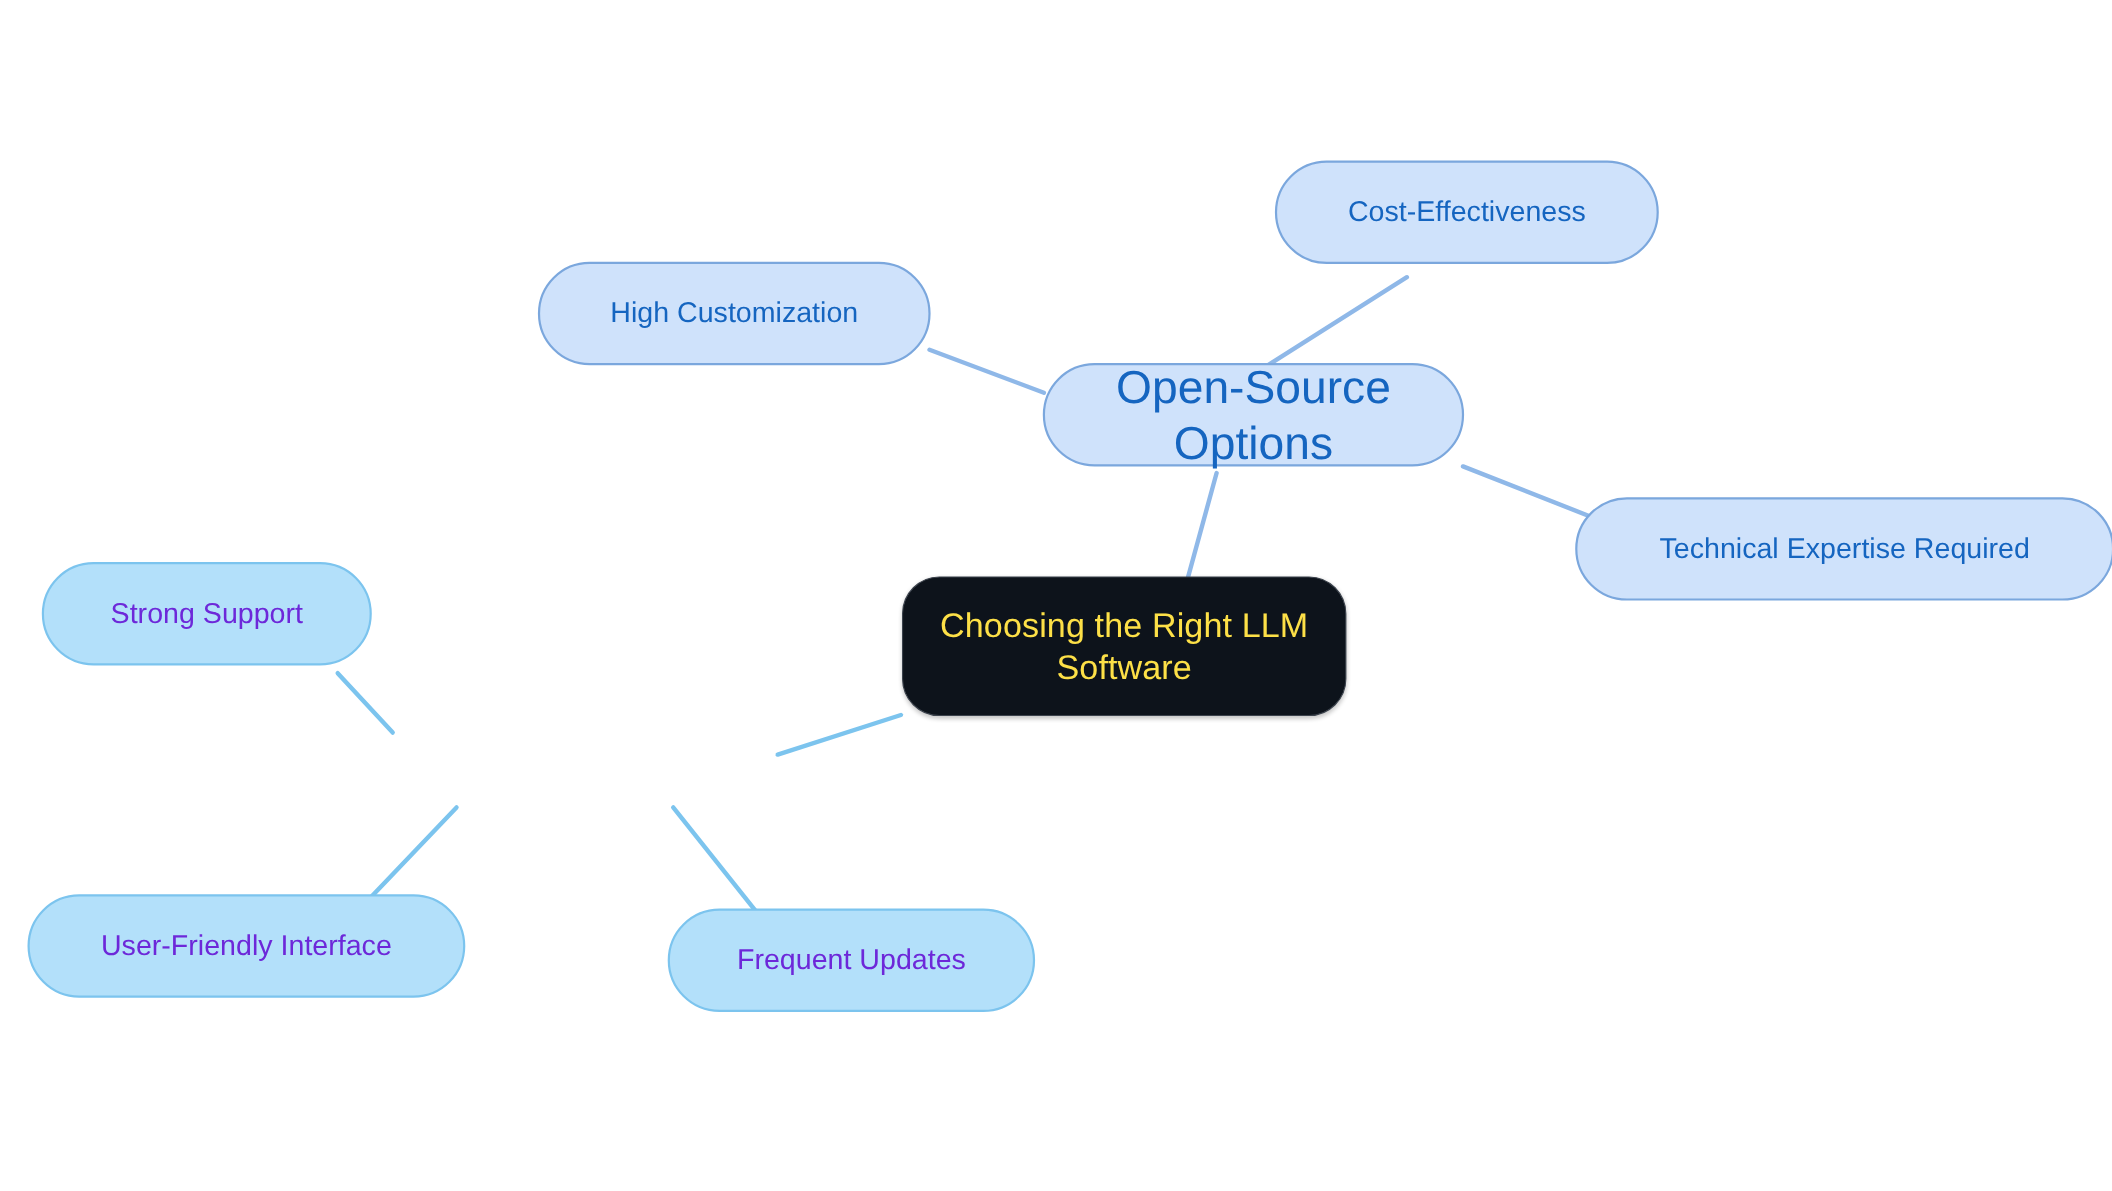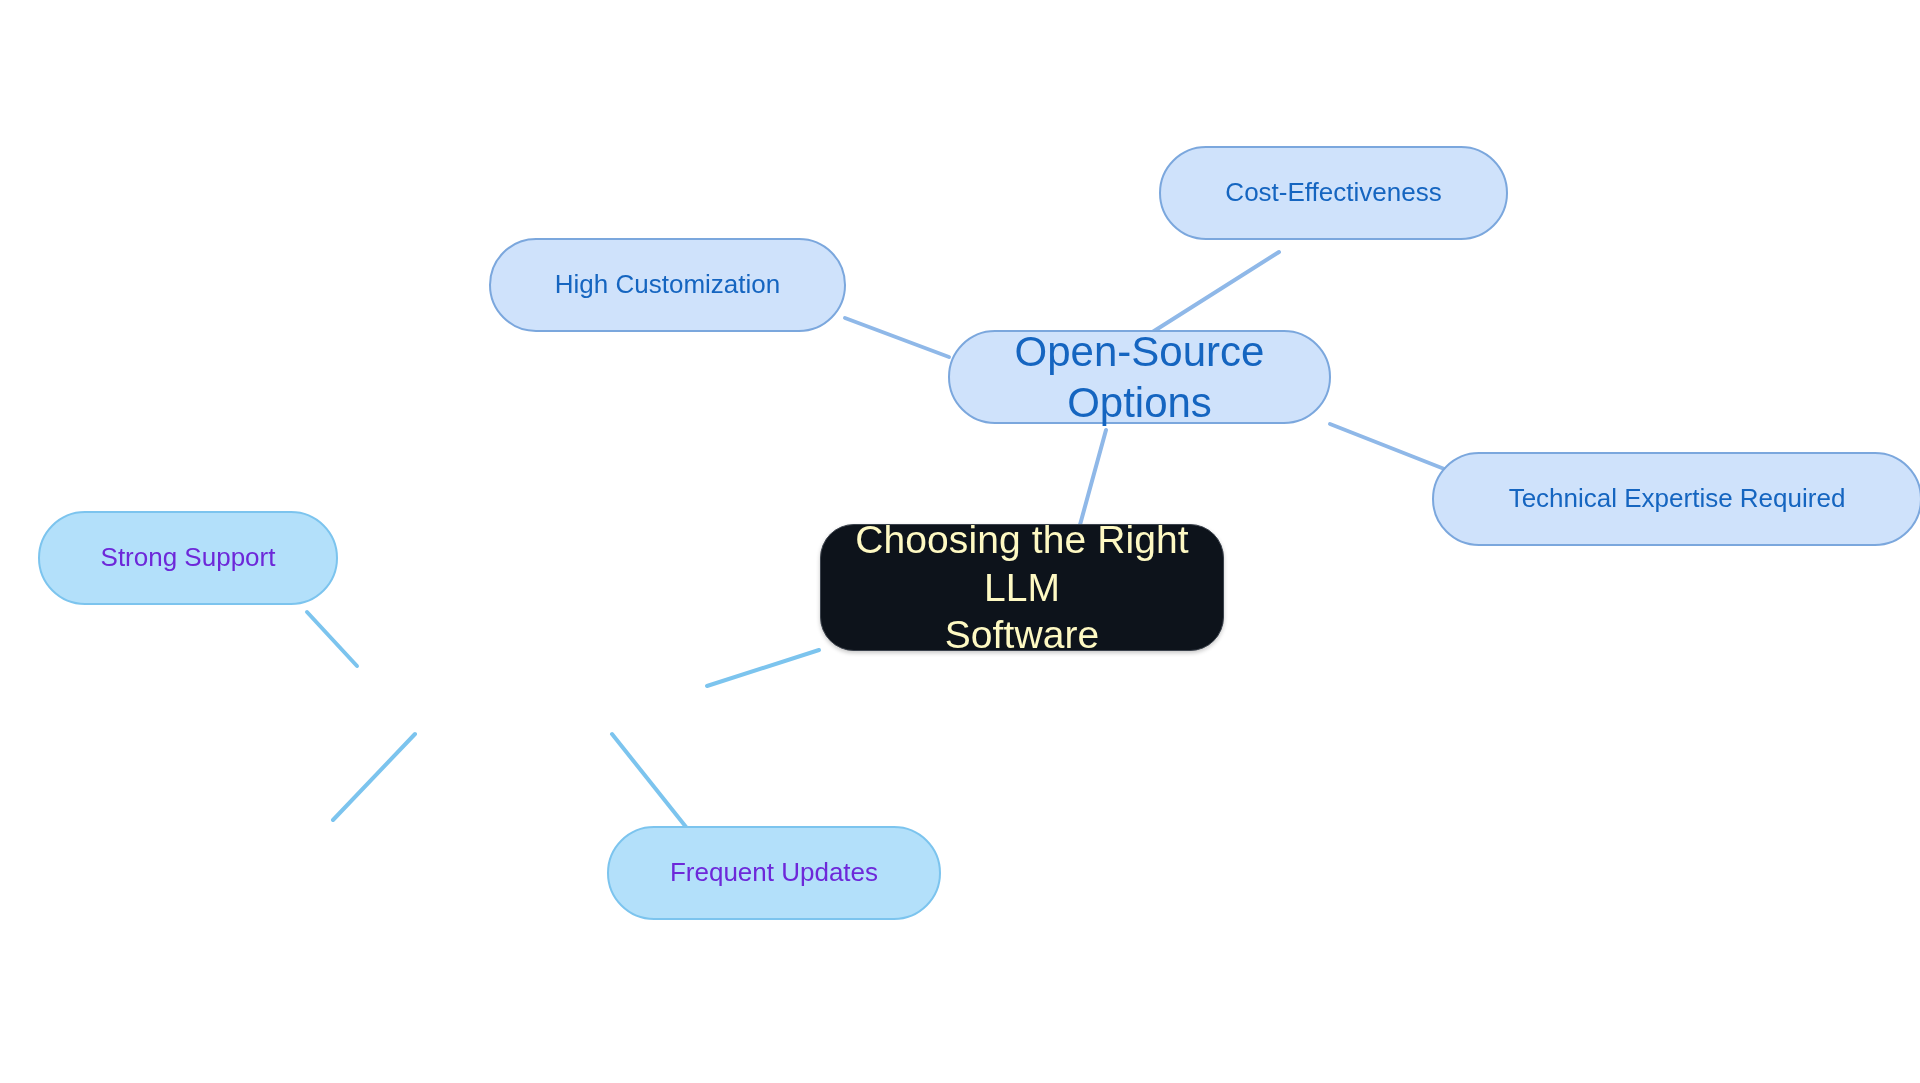--- a/index.html
+++ b/index.html
@@ -30,24 +30,24 @@
     display: flex;
     align-items: center;
     justify-content: center;
     text-align: center;
     border-radius: 56px;
     line-height: 1.22;
     white-space: pre-line;
   }
   .node-root {
     background: #0d131b;
-    color: #fef9c3;
+    color: #fde047;
     border: 1px solid #3b424c;
     border-radius: 34px;
-    font-size: 39px;
+    font-size: 31px;
     letter-spacing: 0.1px;
     box-shadow: 0 2px 4px rgba(0,0,0,0.22);
   }
   .node-branch-open,
   .node-leaf-open {
     background: #cfe2fb;
     border: 2px solid #7ba7dd;
     color: #1565c0;
   }
   .node-branch-comm,
@@ -90,16 +90,17 @@
 
   <div class="node node-leaf-open" style="left:489px; top:226px; width:357px; height:94px;margin-top:12px;">High Customization</div>
 
   <div class="node node-leaf-open" style="left:1159px; top:146px; width:349px; height:94px;">Cost-Effectiveness</div>
 
   <div class="node node-leaf-open" style="left:1432px; top:452px; width:490px; height:94px;">Technical Expertise Required</div>
 
 
   <div class="node node-leaf-comm" style="left:38px; top:511px; width:300px; height:94px;">Strong Support</div>
 
+  <div class="node node-leaf-comm" style="left:25px; top:813px; width:398px; height:94px;">User-Friendly Interface</div>
 
   <div class="node node-leaf-comm" style="left:607px; top:826px; width:334px; height:94px;">Frequent Updates</div>
 
 </div>
 
 </body></html>

